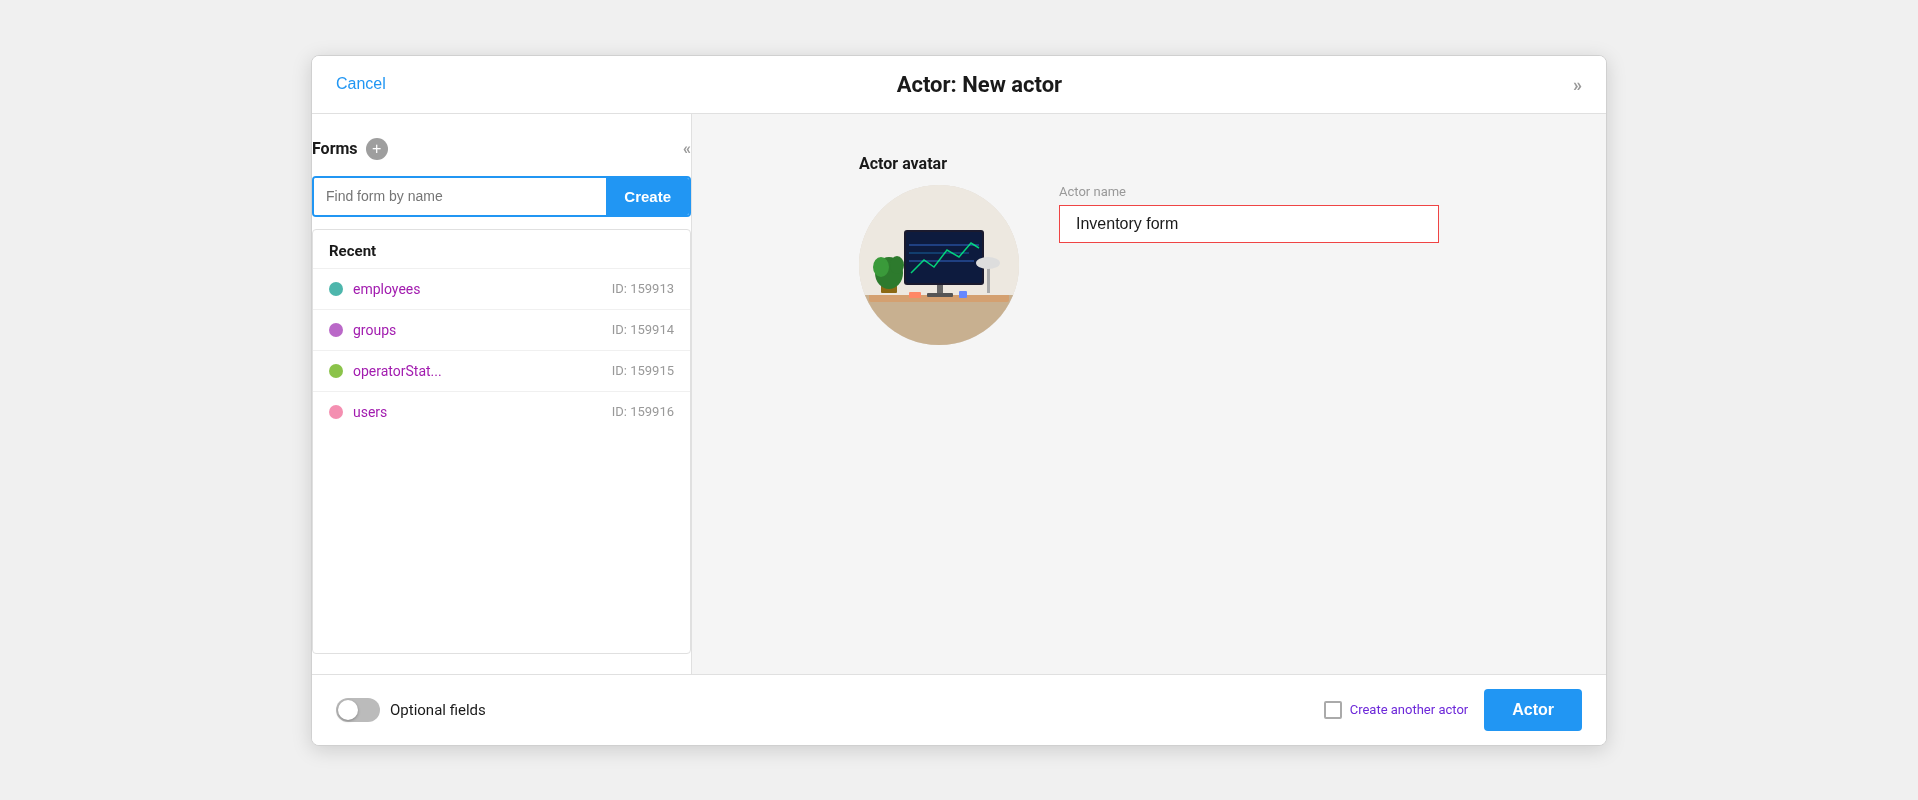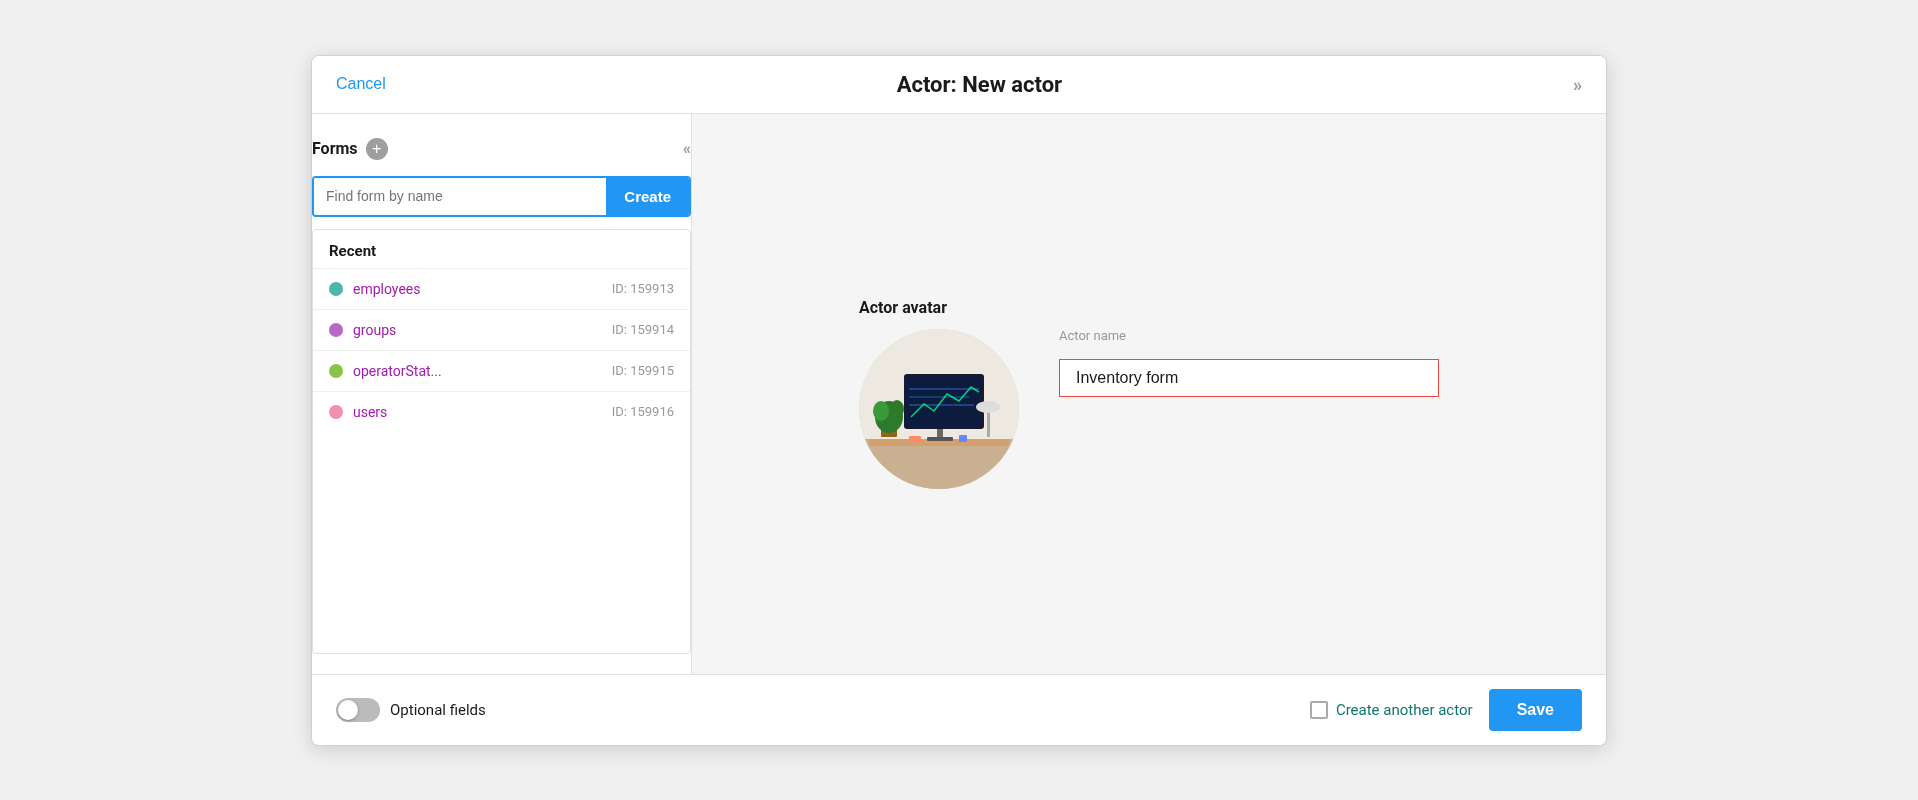--- a/index.html
+++ b/index.html
@@ -189,21 +189,21 @@
       white-space: nowrap;
     }
 
     
     .right-panel {
       flex: 1;
       background: #f5f5f5;
       display: flex;
       flex-direction: column;
       align-items: center;
-      justify-content: center;
+      justify-content: flex-start;
       padding: 40px;
       gap: 20px;
     }
 
     .actor-content {
       display: flex;
       align-items: flex-start;
       gap: 40px;
     }
 
@@ -226,21 +226,21 @@
       height: 160px;
       border-radius: 50%;
       overflow: hidden;
       background: #e0e0e0;
     }
 
     
     .name-section {
       display: flex;
       flex-direction: column;
-      gap: 16px;
+      gap: 6px;
       padding-top: 30px;
     }
 
     .actor-name-label {
       font-size: 13px;
       color: #999;
       font-weight: 400;
     }
 
     .actor-name-input {
@@ -311,22 +311,22 @@
     .checkbox {
       width: 18px;
       height: 18px;
       border: 2px solid #aaa;
       border-radius: 2px;
       background: white;
       flex-shrink: 0;
     }
 
     .create-another-label {
-      font-size: 15px;
-      color: #0f766e;
+      font-size: 13px;
+      color: #6d28d9;
       text-align: center;
     }
 
     .save-btn {
       background: #2196f3;
       color: white;
       border: none;
       padding: 12px 28px;
       font-size: 16px;
       font-weight: 600;
@@ -442,17 +442,17 @@
         <div class="toggle-knob"></div>
       </div>
       <span class="optional-label">Optional fields</span>
     </div>
 
     <div class="footer-right">
       <label class="create-another">
         <div class="checkbox"></div>
         <span class="create-another-label">Create another actor</span>
       </label>
-      <button class="save-btn">Save</button>
+      <button class="save-btn">Actor</button>
     </div>
   </div>
 
 </div>
 
 </body></html>

